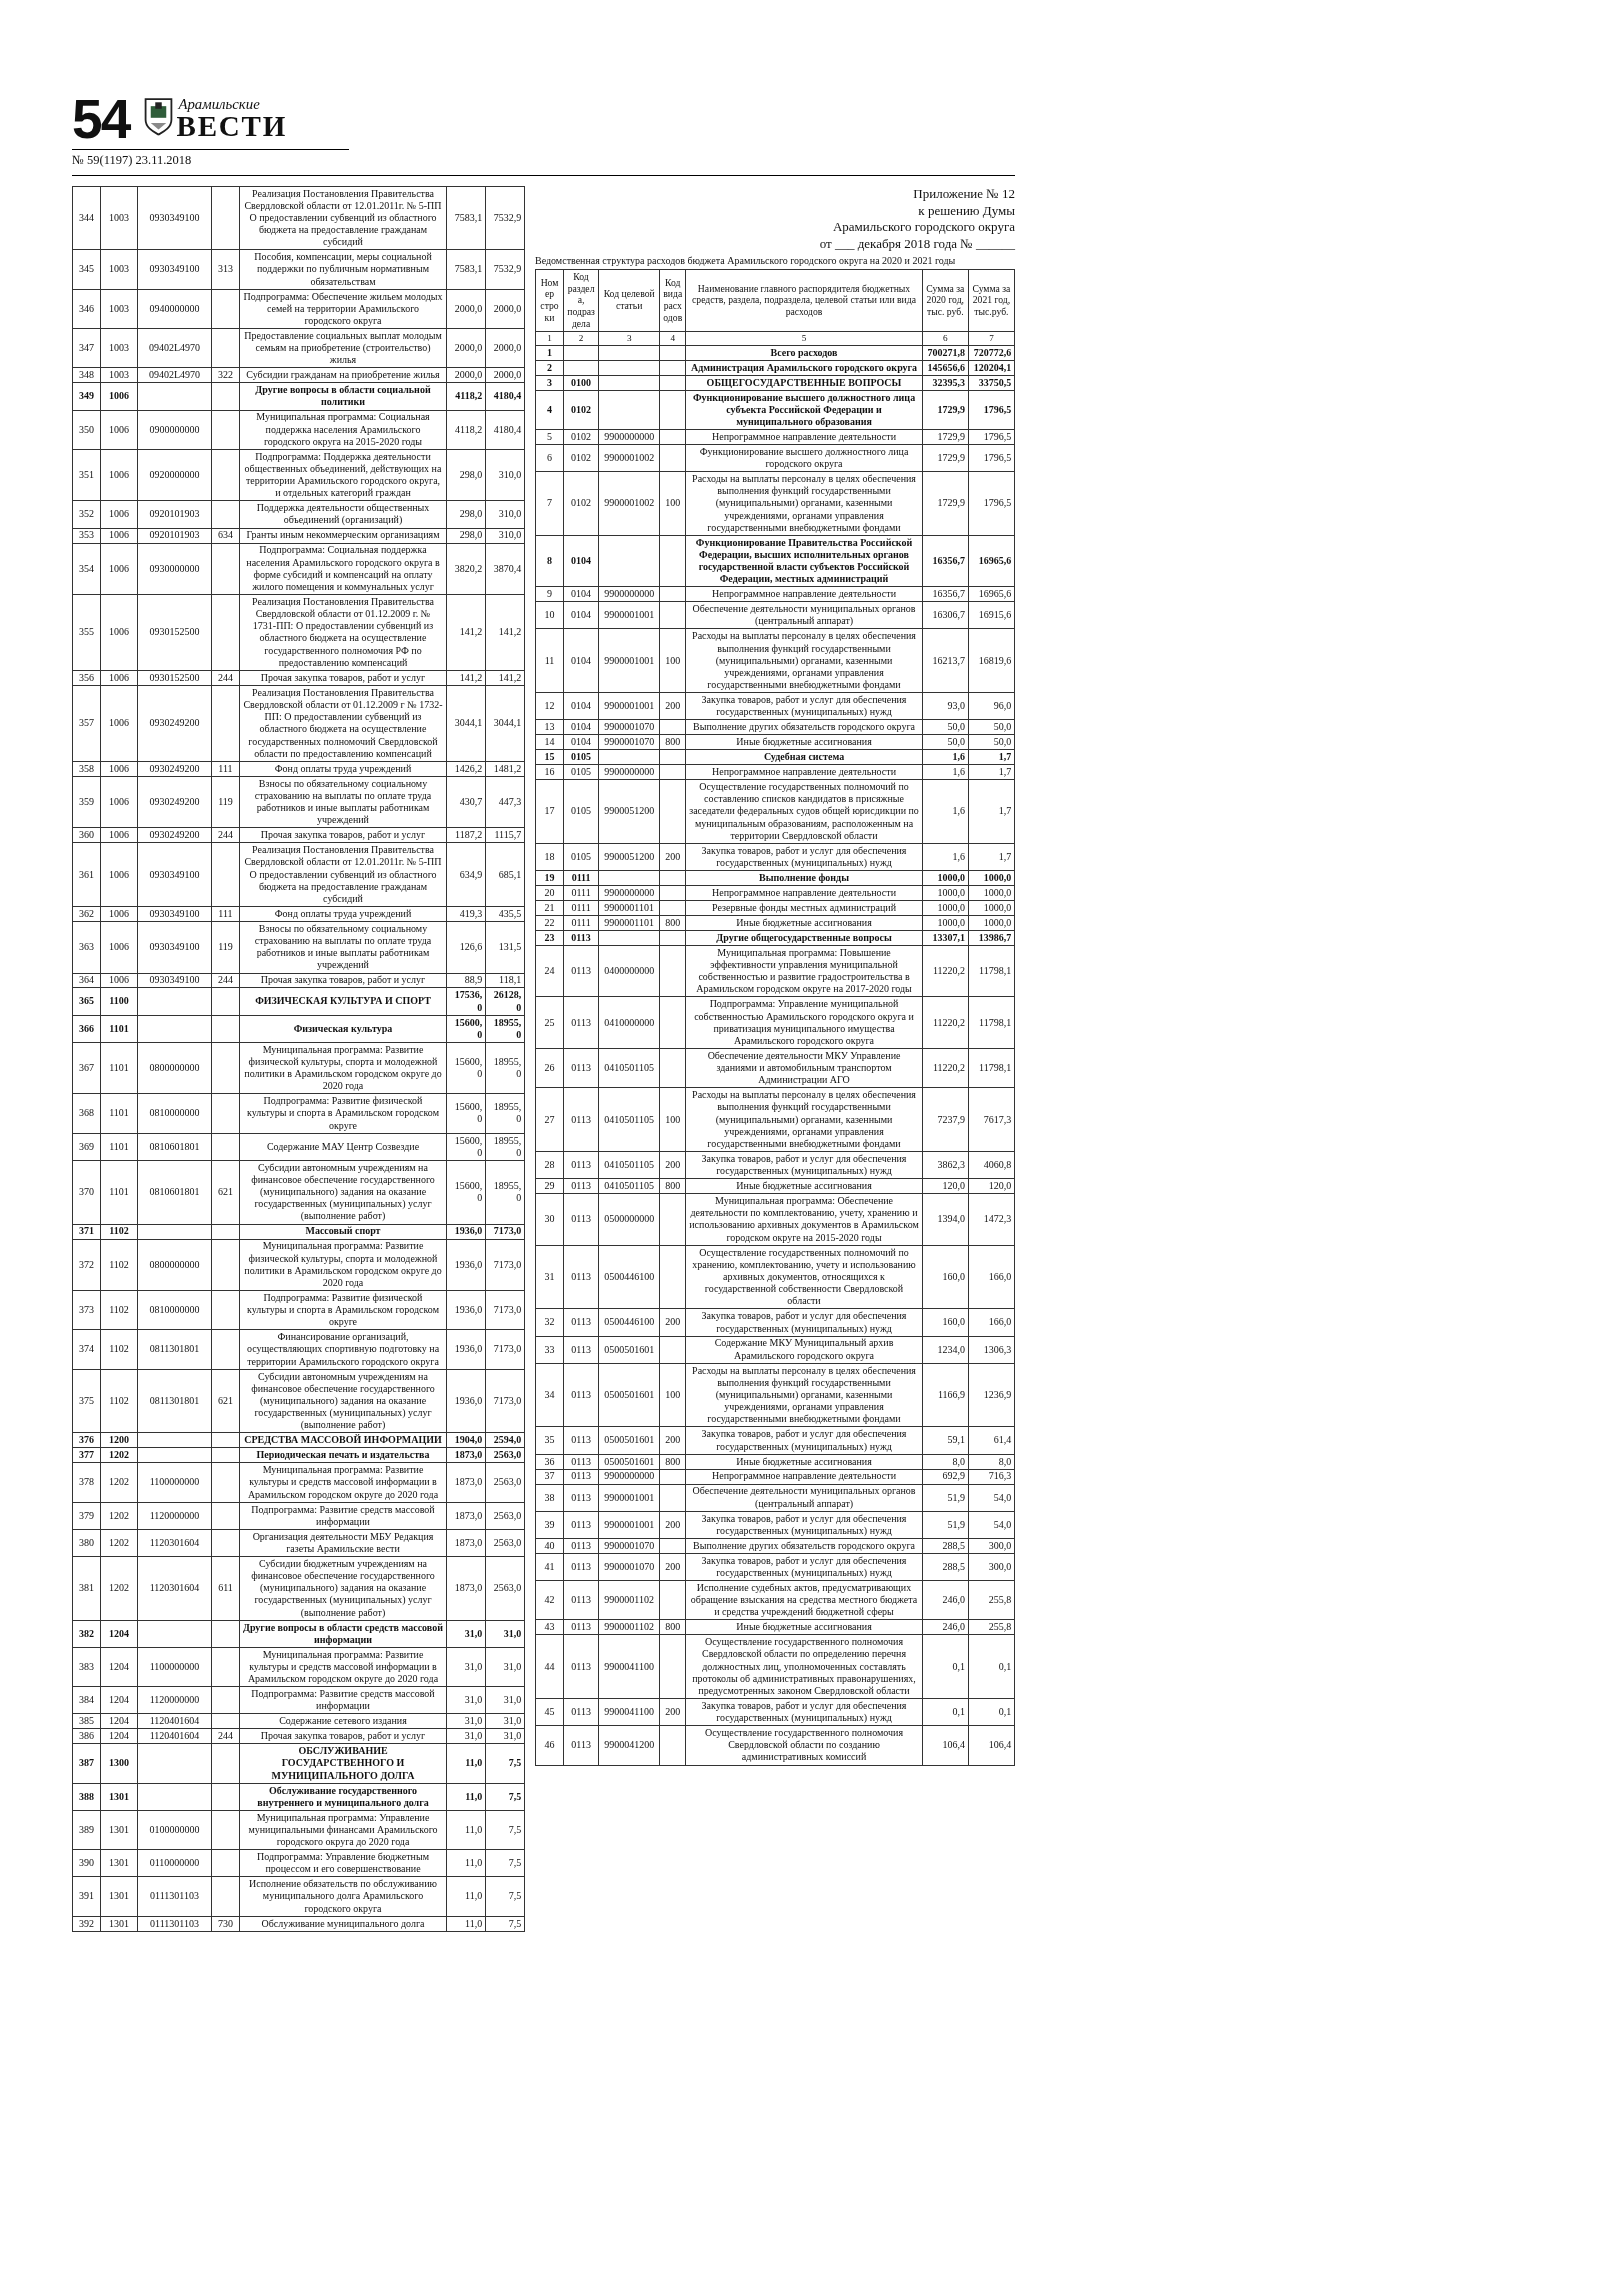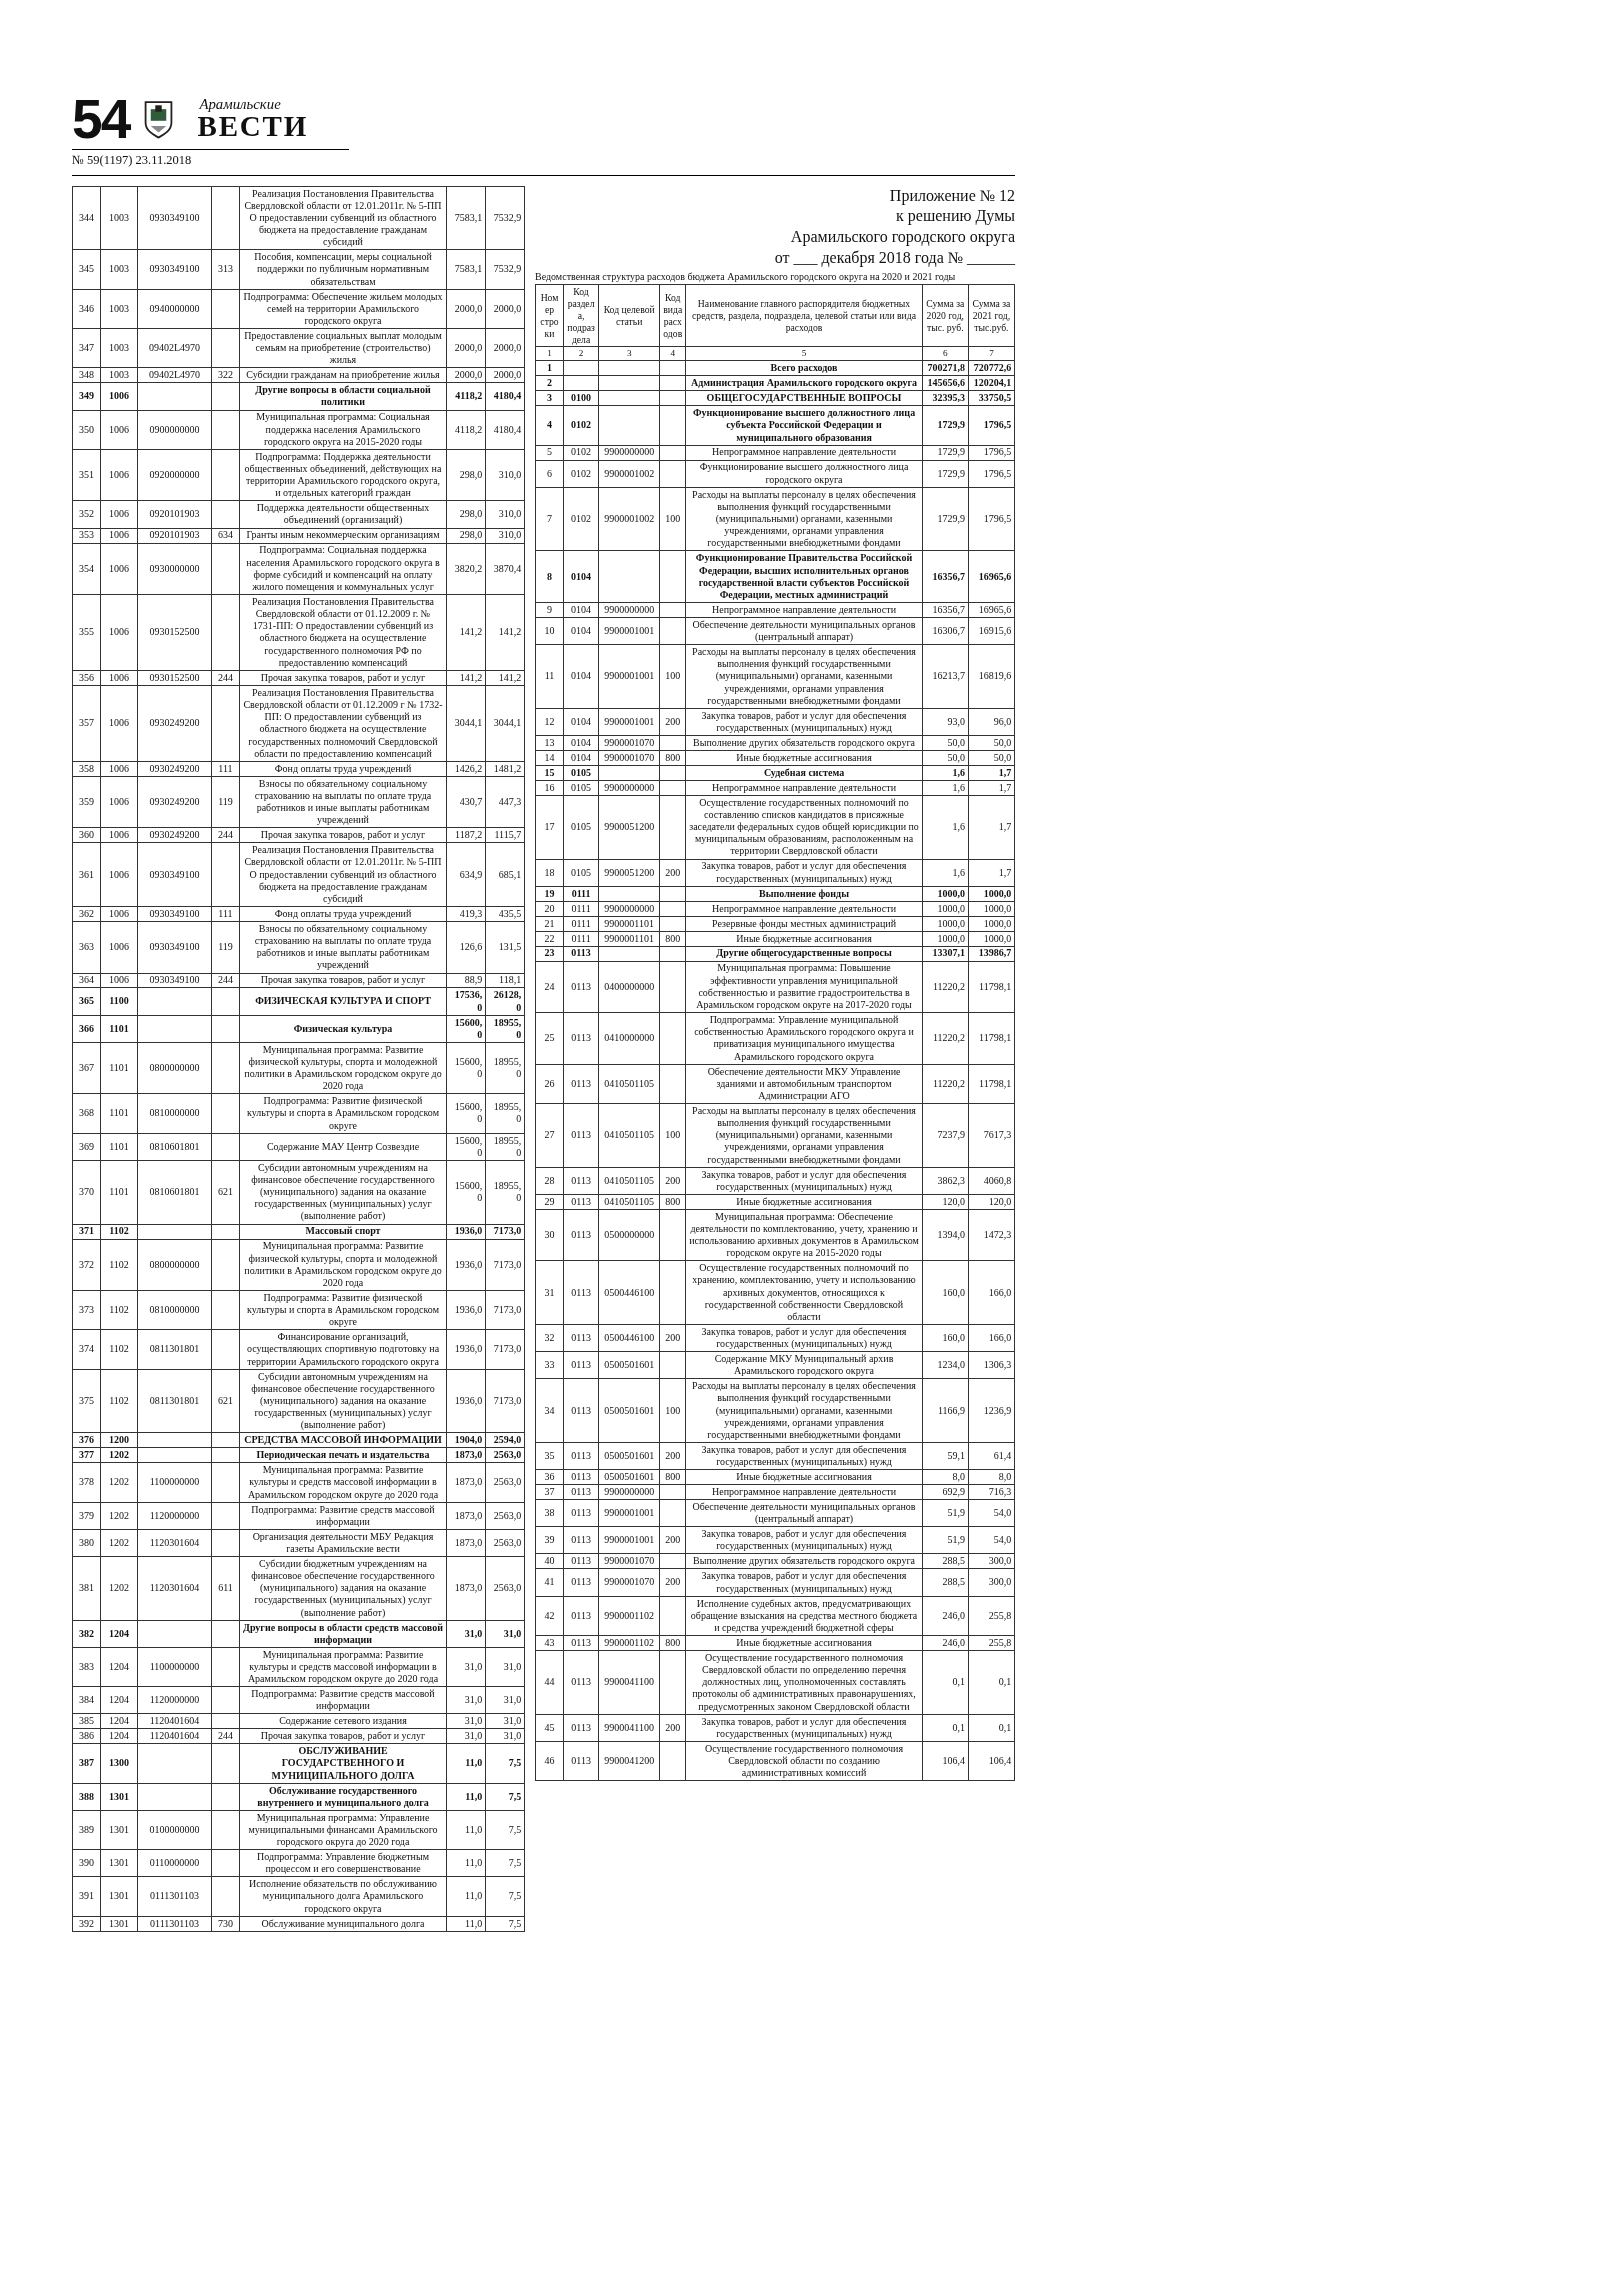--- a/index.html
+++ b/index.html
@@ -13,21 +13,21 @@
   .content { padding:52px 0 22px 72px; width:1043px; }
 
   
   .masthead { display:flex; align-items:flex-start; width:943px; }
   .mast-left { width:305px; }
   .mast-top { display:flex; align-items:flex-end; gap:13px;margin-top:44px; }
   .page-num {
     font-family:"Liberation Sans", sans-serif;
     font-size:55px; font-weight:bold; line-height:0.85; letter-spacing:-1.8px;
   }
-  .logo { display:flex; align-items:center; gap:24px; padding-bottom:1.8px; }
+  .logo { display:flex; gap:3px; padding-bottom:1.8px; }
   .crest svg { width:31px; height:39px; display:block; }
   .logo-text { display:flex; flex-direction:column; }
   .logo-top { font-style:italic; font-size:14.8px; line-height:1; padding-left:1.8px; }
   .logo-bottom { font-weight:bold; font-size:29px; line-height:1; letter-spacing:1.8px; }
   .issue {
     font-family:Liberation Serif, serif;
     font-size:12.5px; margin-top:6.5px; padding-top:2.8px;
     border-top:0.9px solid #000; width:277px;
   }
   .section-title {
@@ -35,21 +35,21 @@
     font-family:"DejaVu Serif", serif;
     font-style:italic; font-weight:bold; font-size:57px; line-height:1;
   }
   .rule { width:943px; border-bottom:1.8px solid #000; margin-top:7.4px; }
 
   
   .columns { display:flex; gap:13px; margin-top:9.2px; align-items:flex-start; }
   .col-left { width:450px; }
   .col-right { width:480px; }
 
-  .appendix { font-size:16px; line-height:1.3; text-align:right; margin-bottom:1.8px; }
+  .appendix { font-size:13px; line-height:1.3; text-align:right; margin-bottom:1.8px; }
   .tbl-title { font-size:10px; text-align:left; margin:1.8px 0 2.8px 0; }
 
   
   table.budget {
     border-collapse:collapse; width:100%;
     font-size:10px; line-height:1.22;
     table-layout:fixed; word-wrap:break-word;
   }
   table.budget th, table.budget td {
     border:0.9px solid #333; padding:0.9px 2.8px; vertical-align:middle;

